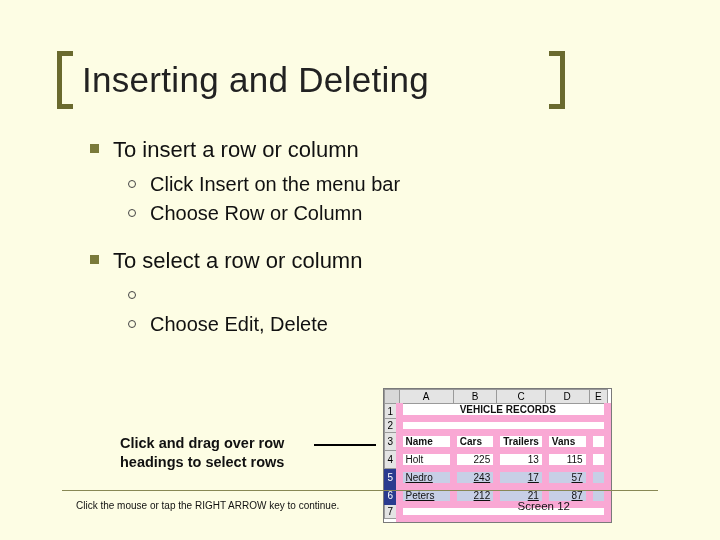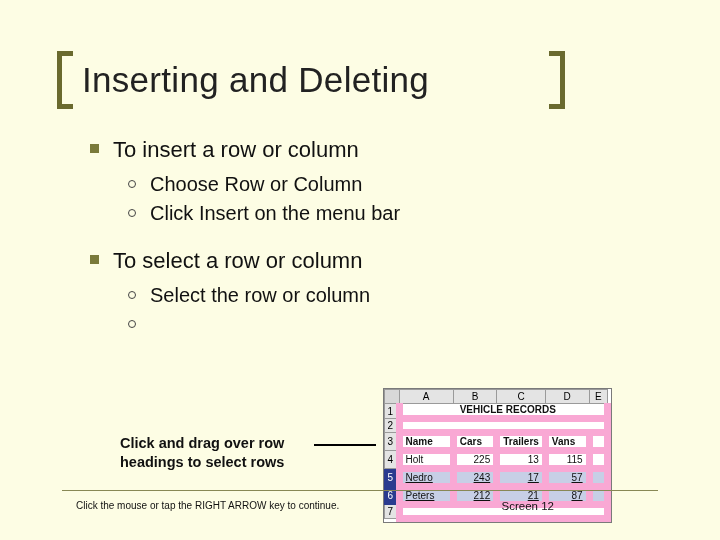--- a/index.html
+++ b/index.html
@@ -146,21 +146,21 @@
     background: #888855;
   }
   .footer-left {
     position: absolute;
     left: 76px;
     top: 500px;
     font-size: 10px;
   }
   .footer-right {
     position: absolute;
-    right: 58px;
+    right: 42px;
     top: 500px;
     font-size: 11.5px;
     margin-left: 13px;
   }
 </style>
 </head>
 <body>
 
 <div class="slide">
 
@@ -172,36 +172,36 @@
     <div class="title">Inserting and Deleting</div>
   </div>
 
   <div class="content">
 
     <div class="l1">
       <span class="bullet-sq"></span><span class="l1-text">To insert a row or column</span>
     </div>
     <div class="l2-group">
       <div class="l2">
+        <span class="bullet-circ"></span><span>Click Insert on the menu bar</span>
+      </div>
+      <div class="l2">
         <span class="bullet-circ"></span><span>Choose Row or Column</span>
-      </div>
-      <div class="l2">
-        <span class="bullet-circ"></span><span>Click Insert on the menu bar</span>
       </div>
     </div>
 
     <div class="l1">
       <span class="bullet-sq"></span><span class="l1-text">To select a row or column</span>
     </div>
     <div class="l2-group">
       <div class="l2">
-        <span class="bullet-circ"></span><span>Select the row or column</span>
-      </div>
-      <div class="l2">
         <span class="bullet-circ"></span>
+      </div>
+      <div class="l2">
+        <span class="bullet-circ"></span><span>Choose Edit, Delete</span>
       </div>
     </div>
 
   </div>
 
   <div class="caption-wrap">Click and drag over row headings to select rows</div>
   <div class="caption-arrow"></div>
 
   <div class="spreadsheet">
     <table>

